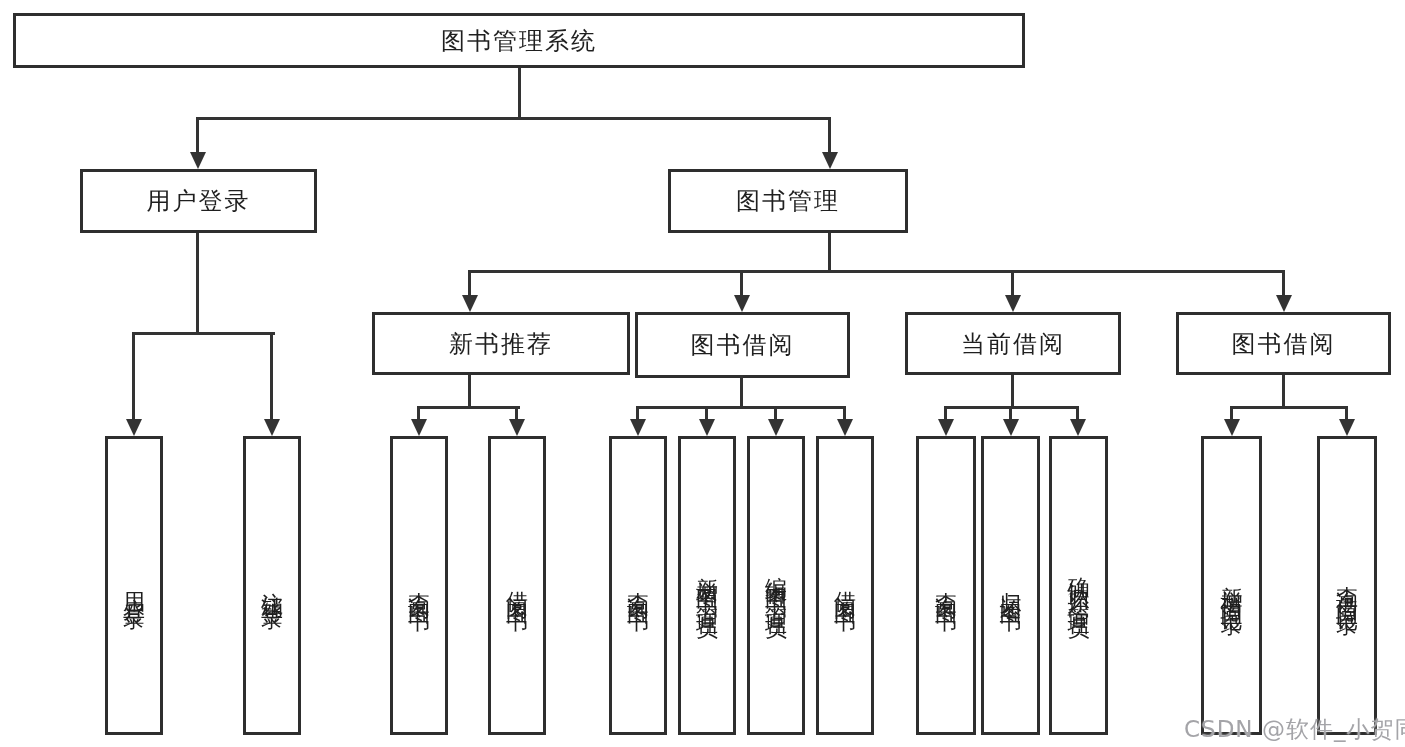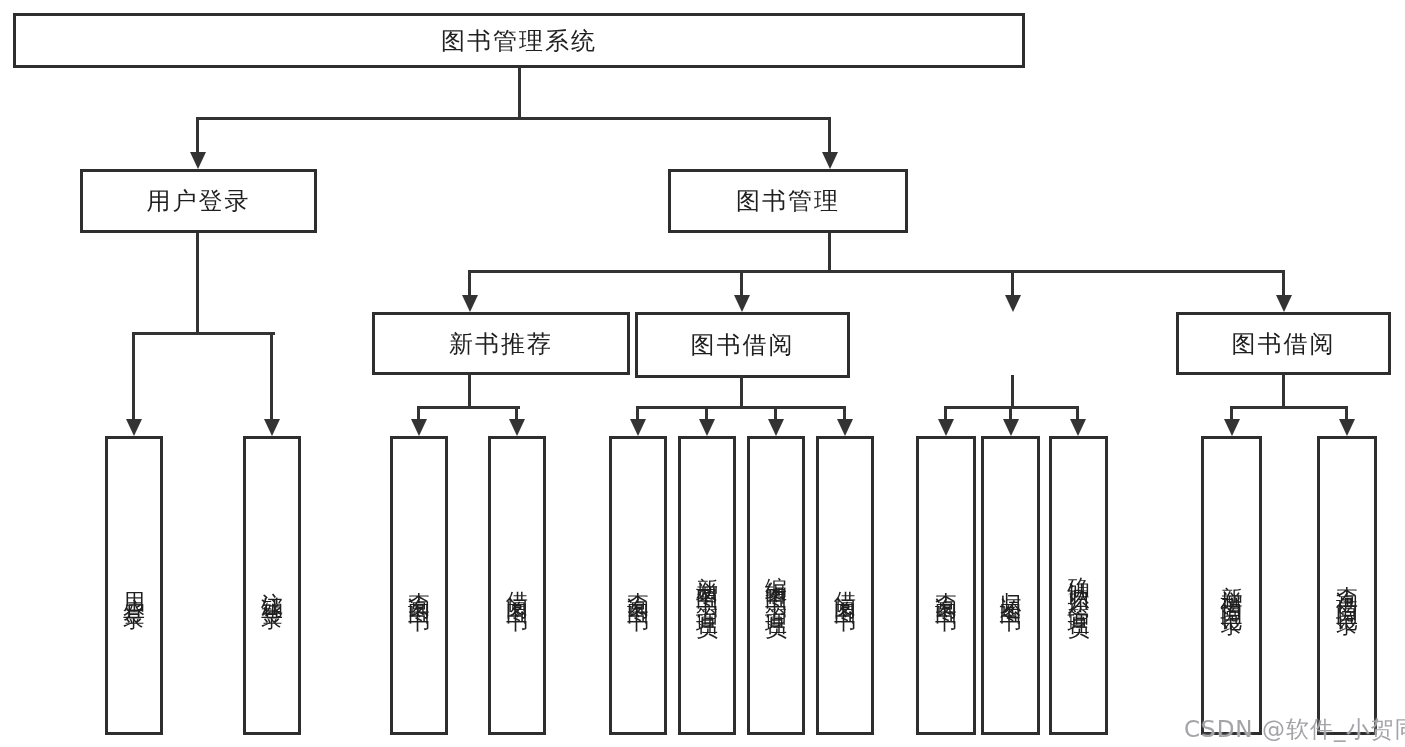--- a/index.html
+++ b/index.html
@@ -70,20 +70,23 @@
   <div class="arrow" style="left:740px;top:270px;height:25px;"></div>
   <div class="arrow" style="left:1011px;top:270px;height:25px;"></div>
   <div class="arrow" style="left:1282px;top:270px;height:25px;"></div>
 
   <div class="box" style="left:342px;top:312px;width:258px;height:63px;margin-left:30px;">
     <span class="label">新书推荐</span>
   </div>
   <div class="box" style="left:635px;top:312px;width:215px;height:66px;">
     <span class="label">图书借阅</span>
   </div>
+  <div class="box" style="left:905px;top:312px;width:216px;height:63px;">
+    <span class="label">当前借阅</span>
+  </div>
   <div class="box" style="left:1176px;top:312px;width:215px;height:63px;">
     <span class="label">图书借阅</span>
   </div>
 
   <div class="vline" style="left:468px;top:375px;height:33px;"></div>
   <div class="hline" style="left:417px;top:406px;width:103px;"></div>
   <div class="arrow" style="left:417px;top:406px;height:13px;"></div>
   <div class="arrow" style="left:515px;top:406px;height:13px;"></div>
 
   <div class="vline" style="left:740px;top:375px;height:33px;"></div>

